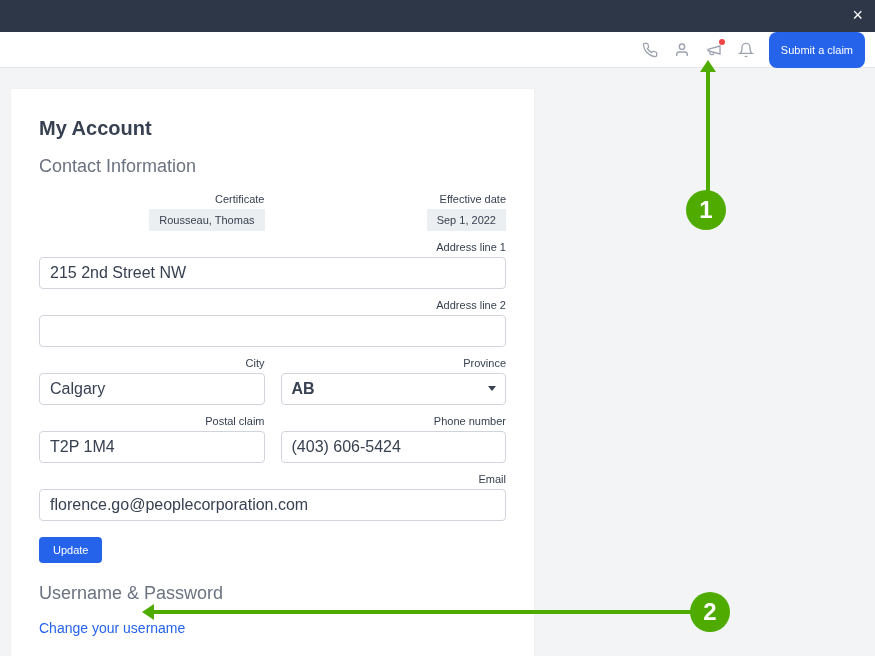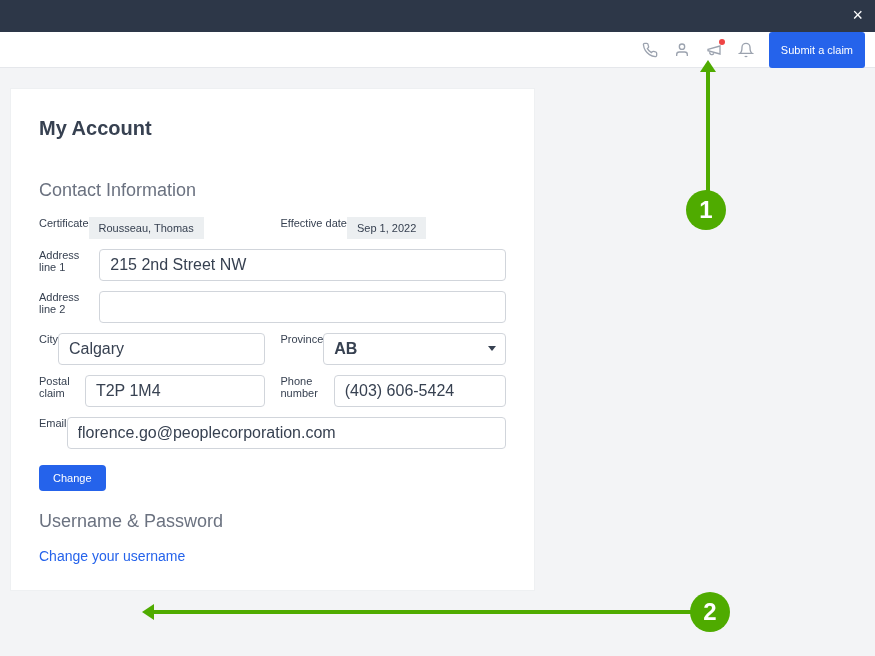--- a/index.html
+++ b/index.html
@@ -50,46 +50,46 @@
     position: absolute;
     top: -2px; right: -2px;
     width: 6px; height: 6px;
     background: #ef4444;
     border-radius: 50%;
   }
   .submit-btn {
     background: #2563eb;
     color: #fff;
     border: none;
-    border-radius: 3px;
+    border-radius: 8px;
     padding: 12px 12px;
     font-size: 11px;
     cursor: pointer;
   }
   .panel {
     background: #fff;
     width: 525px;
     margin: 20px 0 0 10px;
     padding: 28px 28px 20px 28px;
     border: 1px solid #eef0f2;
   }
   .page-title {
     font-size: 20px;
     font-weight: 600;
     color: #374151;
-    margin-bottom: 40px;
+    margin-bottom: 16px;
   }
   .section-title {
     font-size: 18px;
     font-weight: 400;
     color: #6b7280;
     margin-bottom: 16px;
   }
   .row { display: flex; gap: 16px; margin-bottom: 10px; }
-  .col { flex: 1; display: flex; flex-direction: row; }
+  .col { flex: 1; display: flex; flex-direction: column; align-items: flex-end; }
   .label {
     font-size: 11px;
     color: #374151;
     margin-bottom: 4px;
   }
   .readonly-field {
     background: #eceff1;
     padding: 8px 10px;
     font-size: 11px;
     color: #374151;
@@ -273,21 +273,21 @@
     </div>
   </div>
 
   <div class="row">
     <div class="col">
       <span class="label">Email</span>
       <input class="text-input" value="florence.go@peoplecorporation.com" style="">
     </div>
   </div>
 
-  <button class="update-btn">Change</button>
+  <button class="update-btn">Update</button>
 
   <h2 class="section-title">Username &amp; Password</h2>
 
   <a class="link">Change your username</a>
   
 </div>
 
 <div class="arrow-v" style="left:706px; top:70px; height:122px;"></div>
 <div class="callout" style="left:686px; top:190px;">1</div>
 

